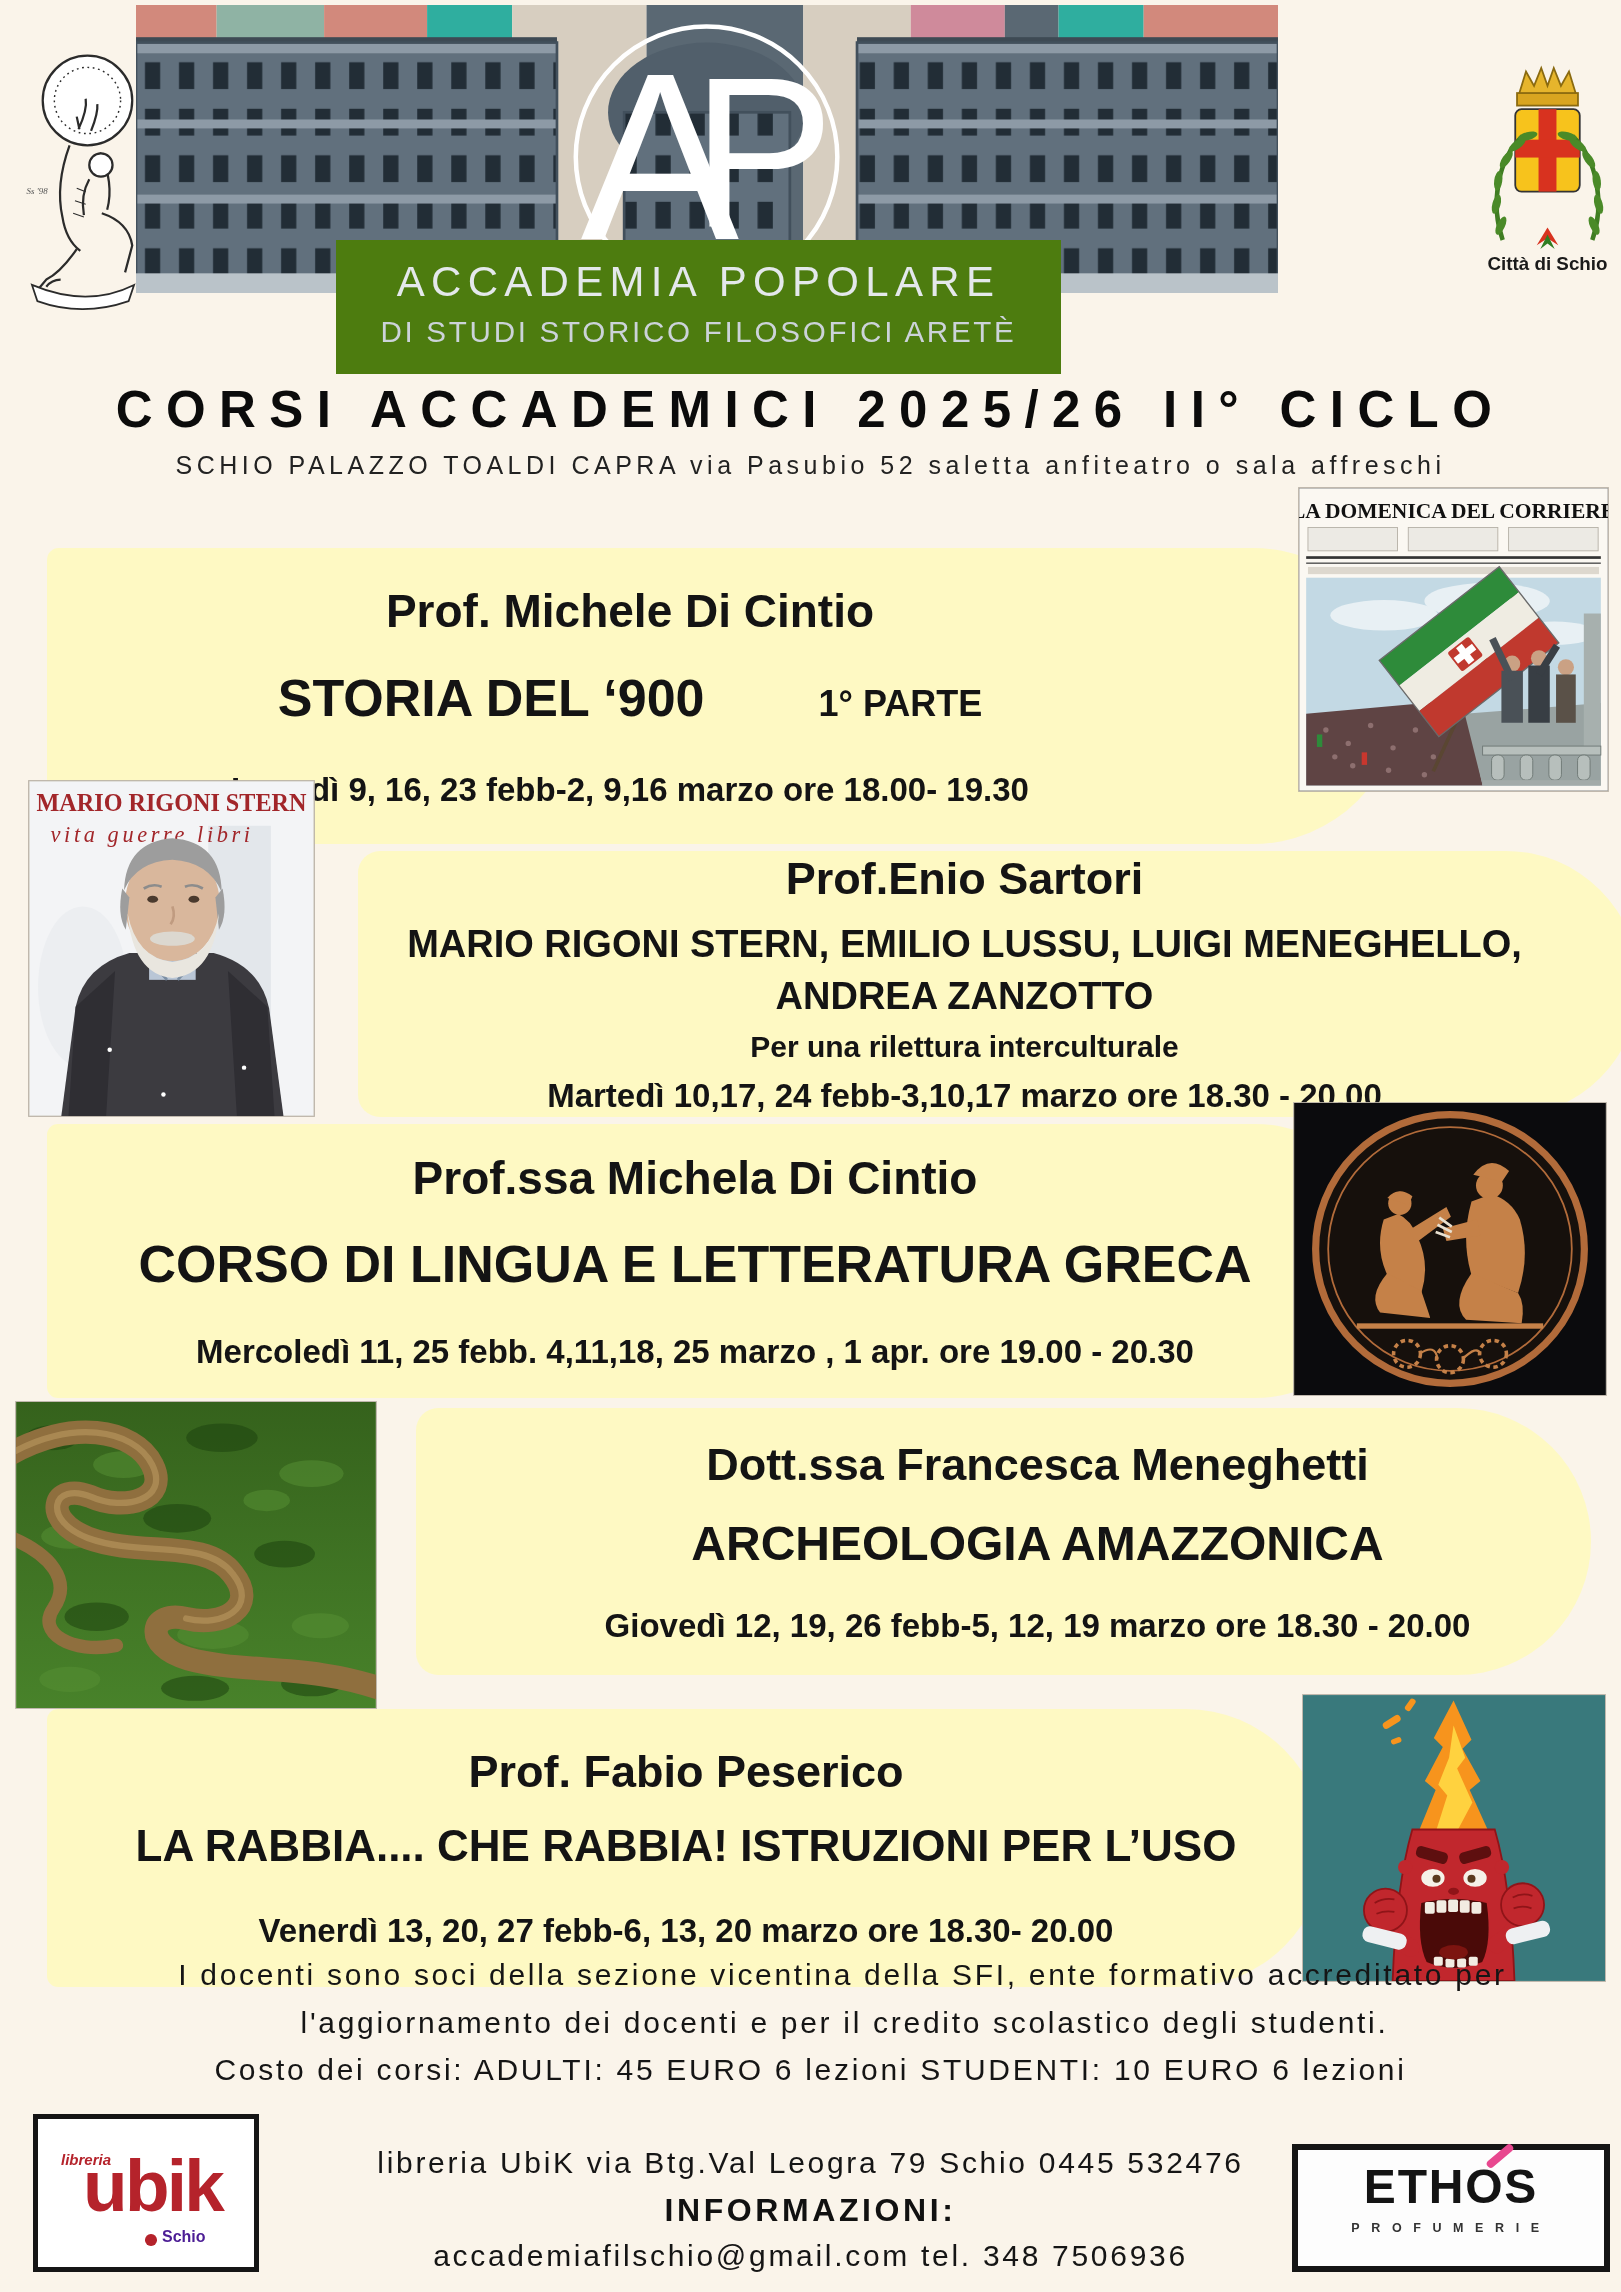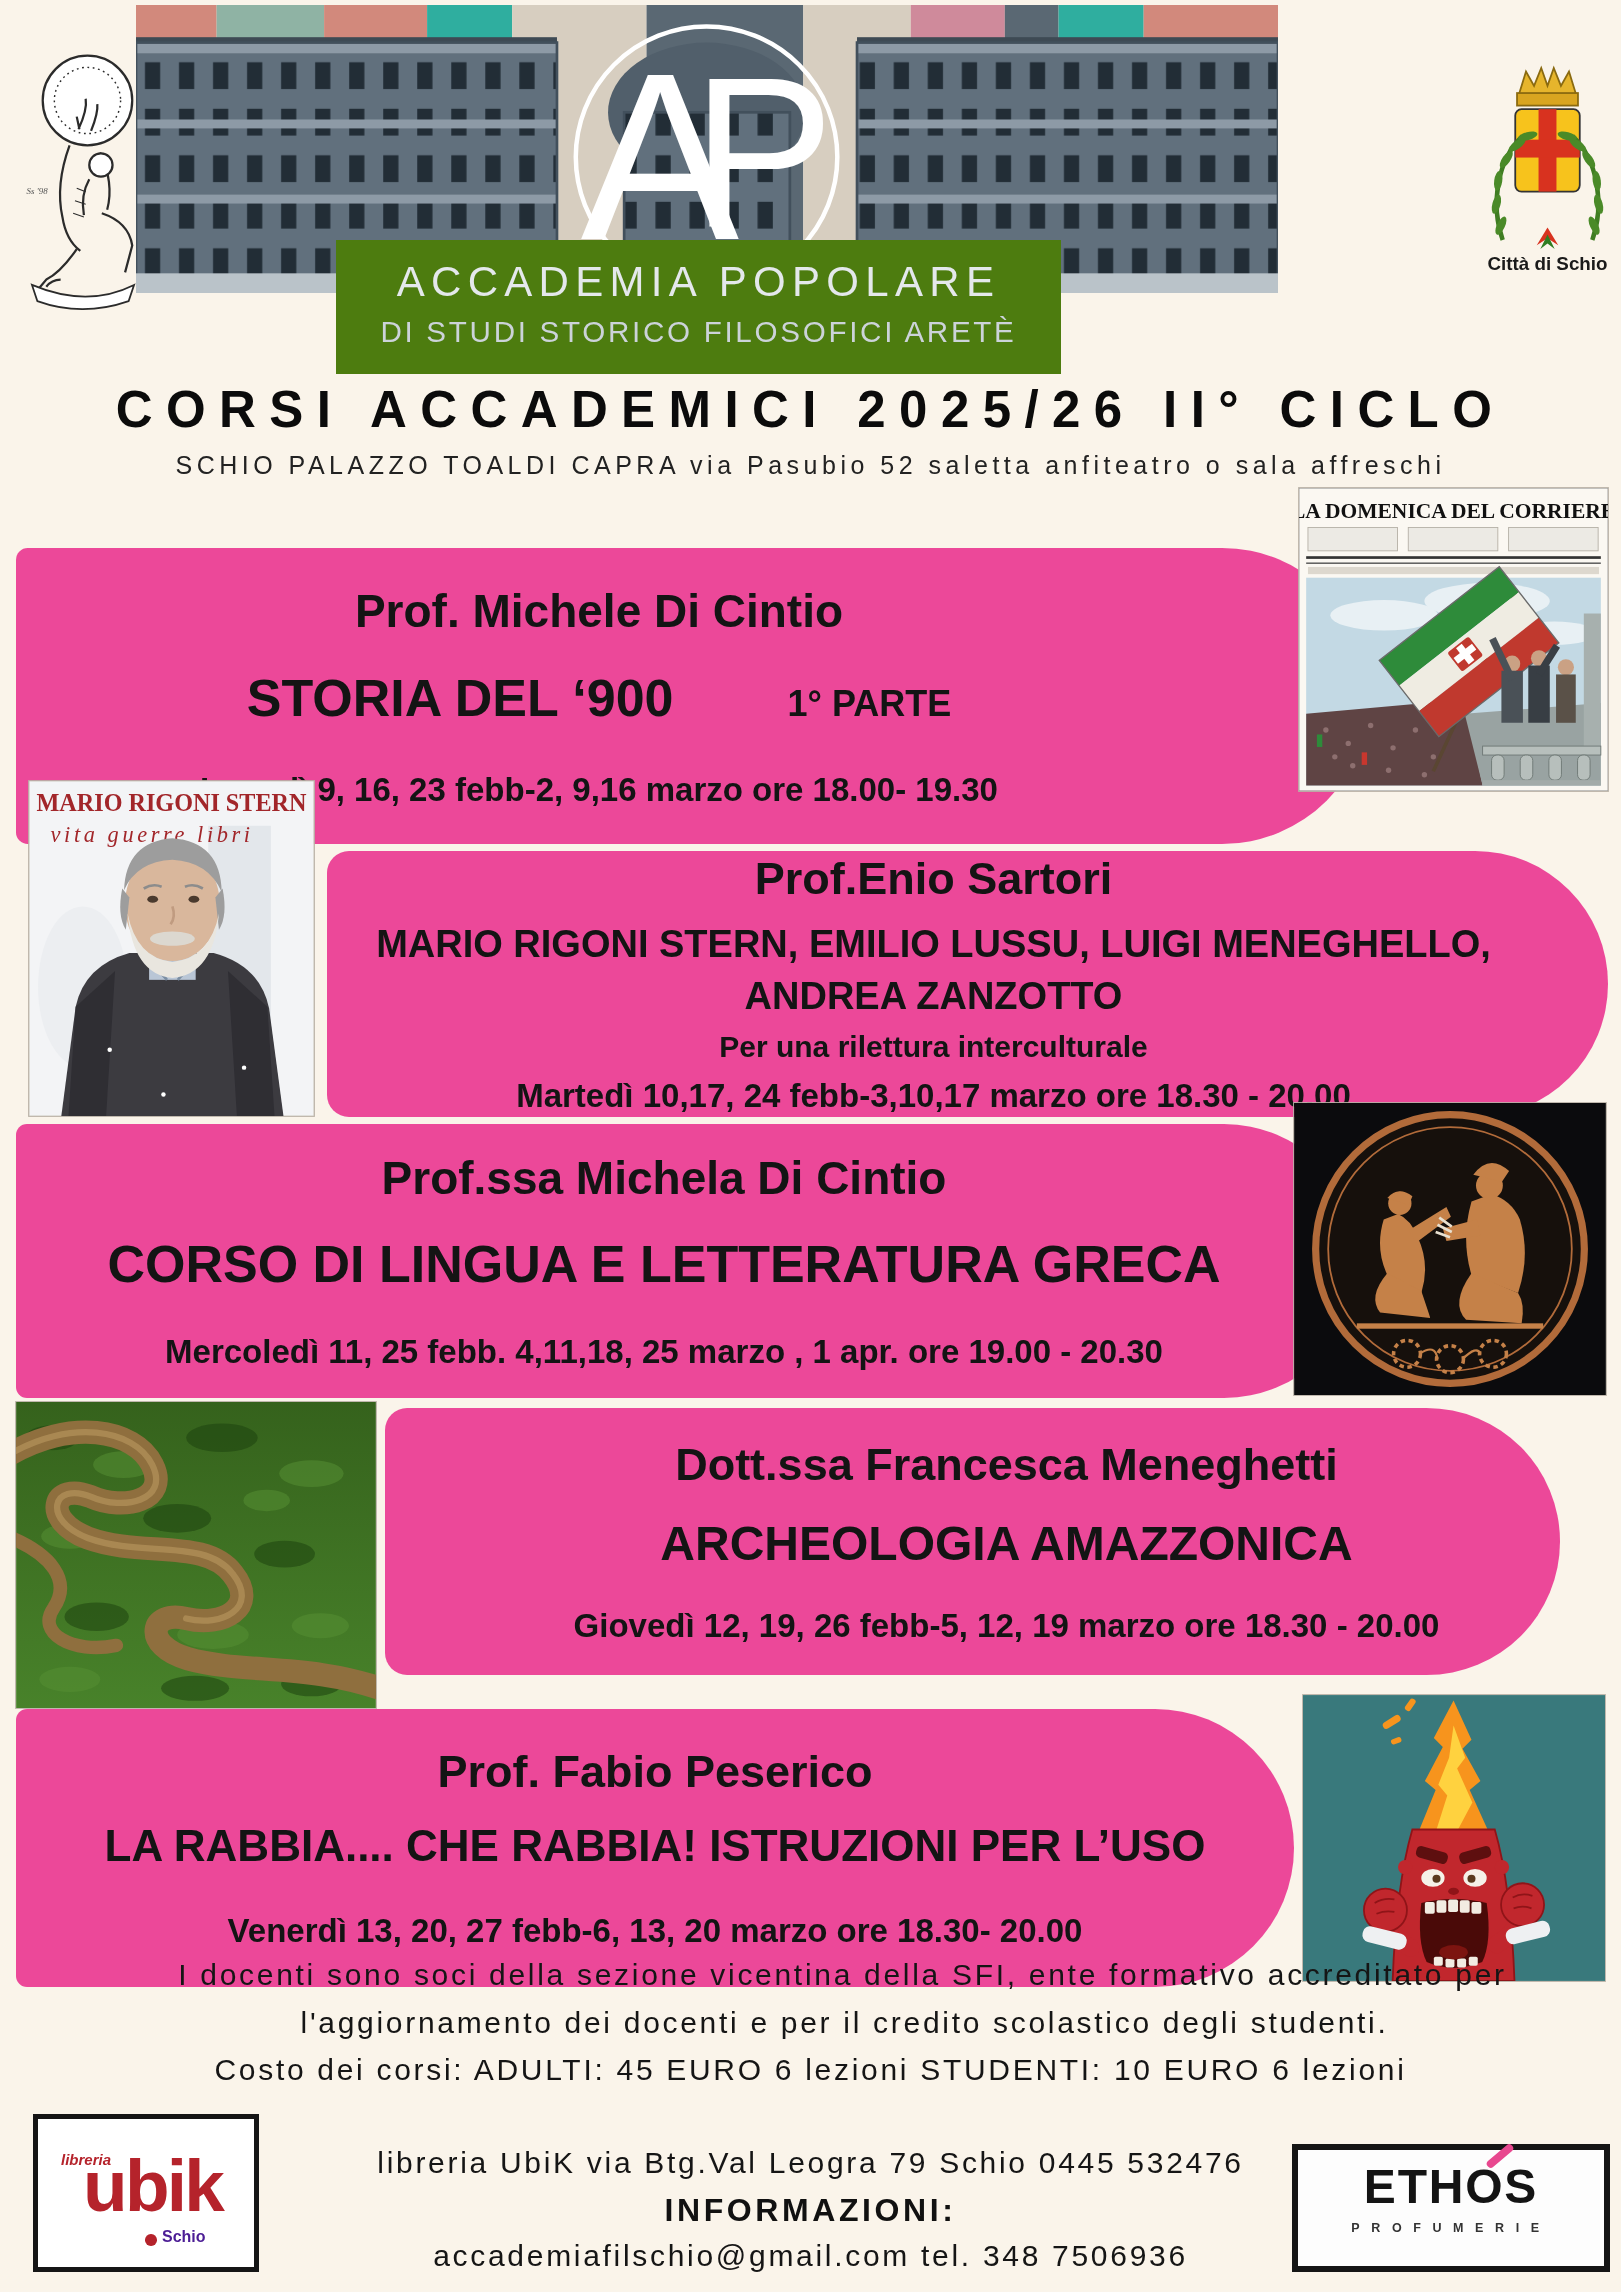--- a/index.html
+++ b/index.html
@@ -10,21 +10,21 @@
   
   .banner-art{left:136px;top:5.4px;width:1142px;height:288px;}
   .caption-band{left:336px;top:240px;width:725px;height:134px;background:#4d7c0f;text-align:center;}
   .cap1{display:block;margin-top:18px;font-size:42px;letter-spacing:6.3px;color:#e4e8eb;font-weight:400;}
   .cap2{display:block;margin-top:9px;font-size:29.6px;letter-spacing:2.7px;color:#ccd3d9;font-weight:400;}
   .statue{left:14.3px;top:45px;width:138px;height:265px;}
   .coat{left:1474px;top:59px;width:147px;height:224px;}
   .main-title{top:380px;font-size:51px;font-weight:700;letter-spacing:13.4px;color:#0b0b0b;white-space:nowrap;}
   .subtitle{top:451px;font-size:25px;font-weight:500;letter-spacing:4.5px;color:#222;white-space:nowrap;}
   
-  .yb{background:#ec4899;display:flex;flex-direction:column;align-items:center;justify-content:center;color:#141414;}
+  .yb{background:#fef9c3;display:flex;flex-direction:column;align-items:center;justify-content:center;color:#141414;margin-left:31px;}
   .prof{font-size:46px;font-weight:700;white-space:nowrap;}
   .bigtitle{font-weight:700;white-space:nowrap;}
   .sched{font-size:33px;font-weight:700;white-space:nowrap;}
   #block1{left:16px;top:548px;width:1354px;height:296px;border-radius:12.5px 157px 157px 12.5px;padding-right:188px;box-sizing:border-box;}
   #block1 .row{display:flex;align-items:baseline;gap:114px;margin-top:30px;}
   #block1 .bigtitle{font-size:52px;}
   #block1 .part{font-size:36px;font-weight:700;}
   #block1 .sched{margin-top:43px;}
   #block2{left:327px;top:851px;width:1281px;height:266px;border-radius:23px 139px 139px 23px;padding-right:68px;box-sizing:border-box;}
   #block2 .prof{font-size:45px;}

